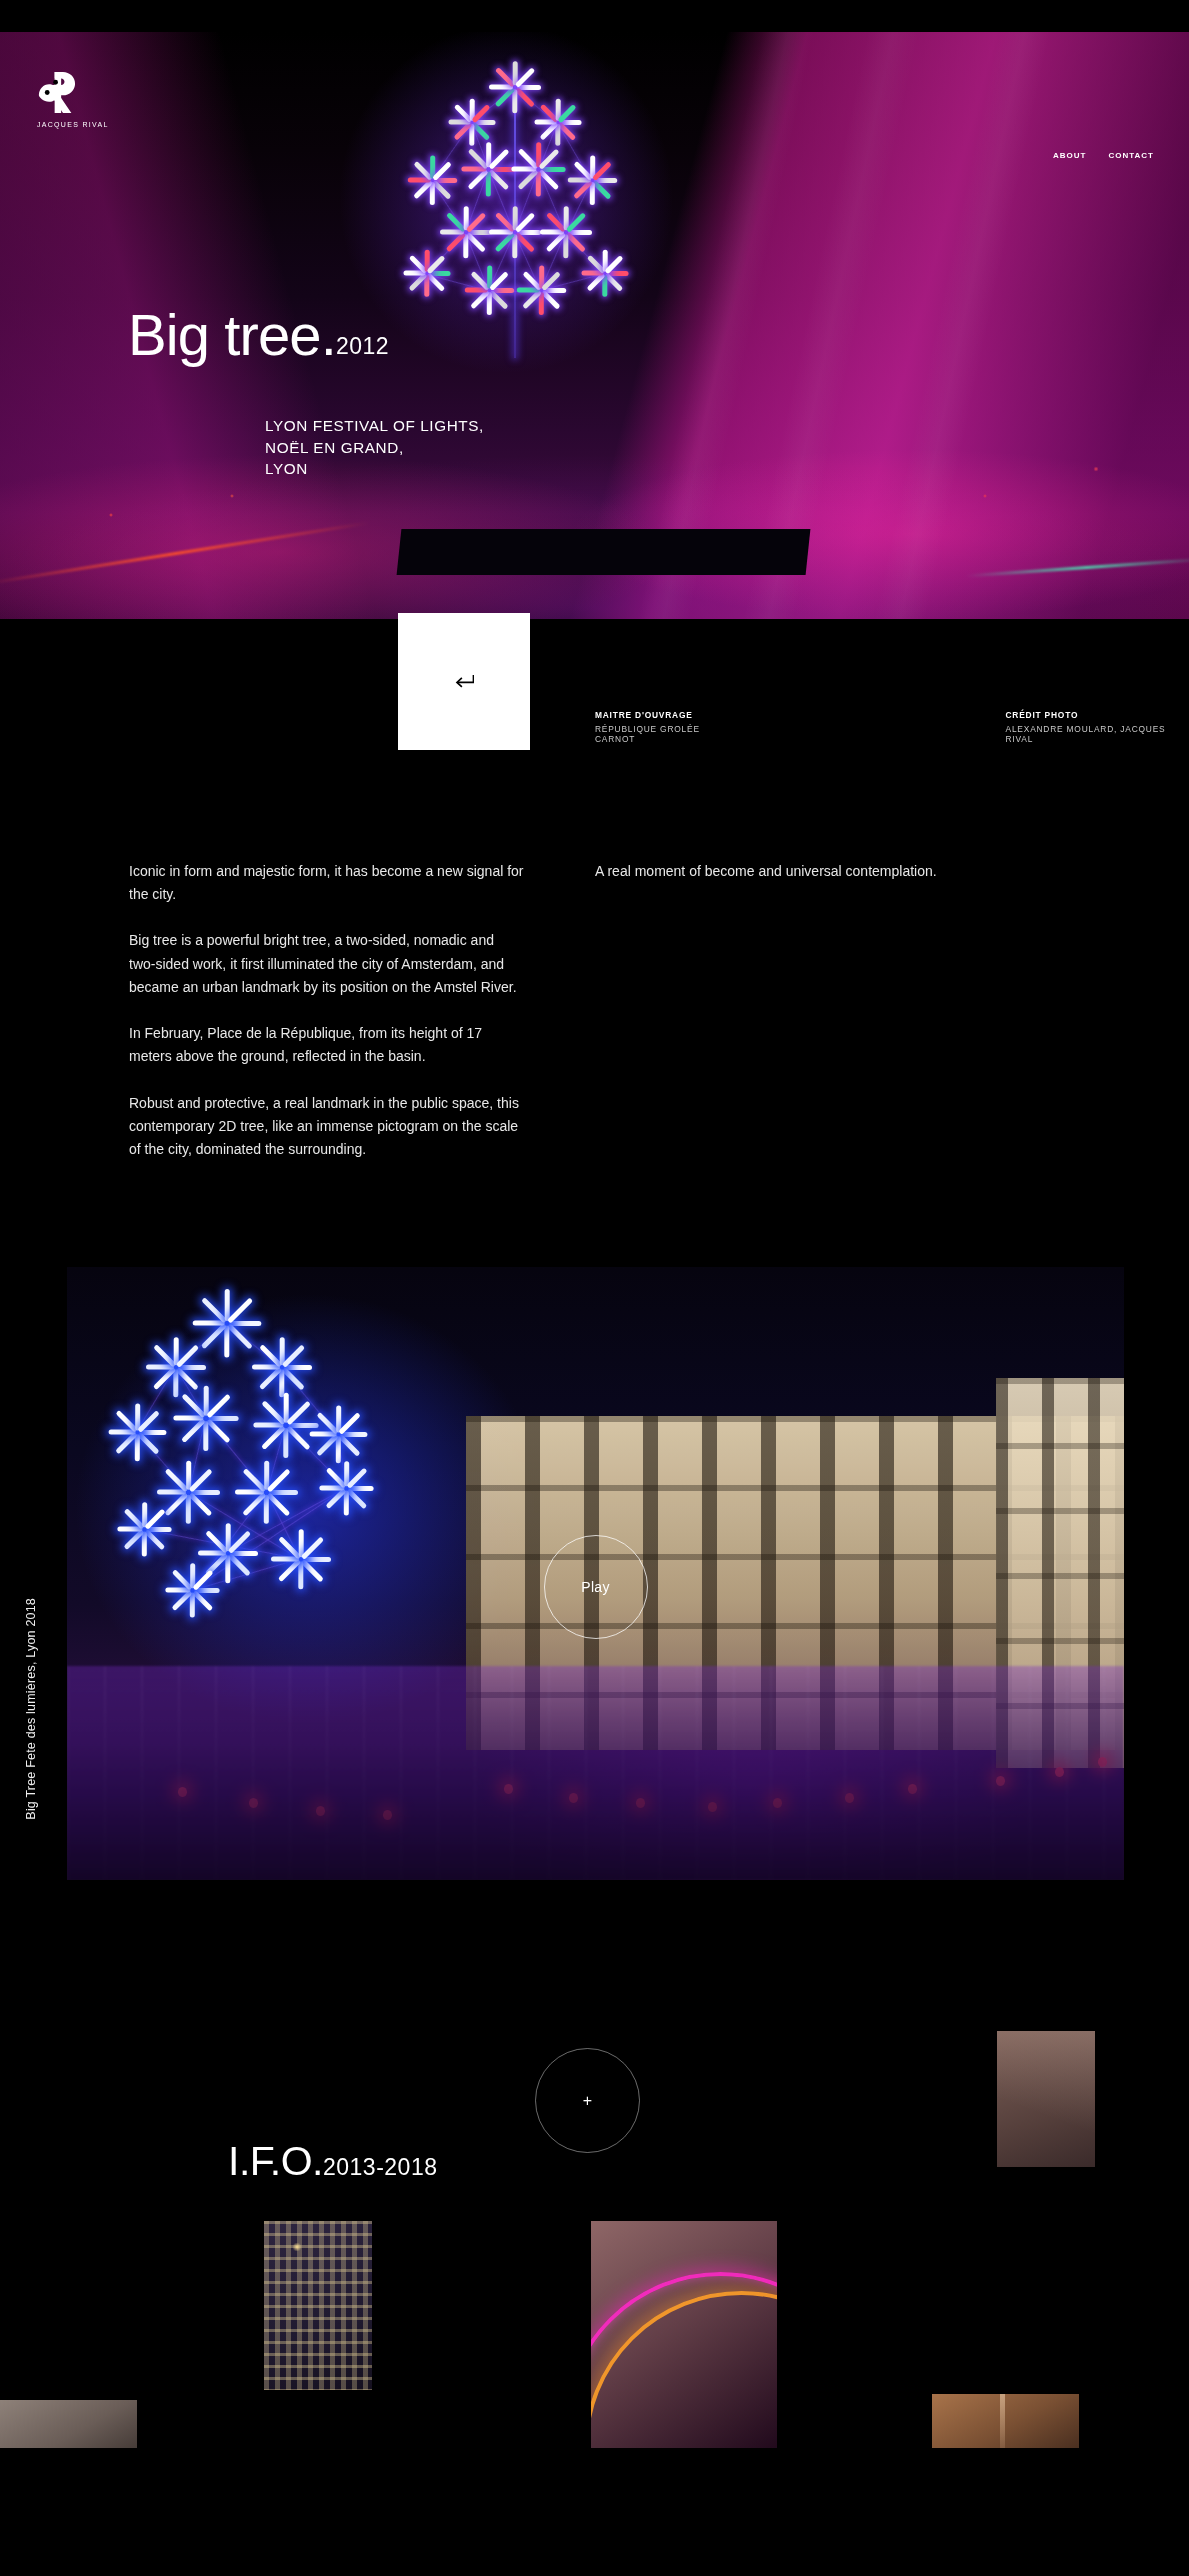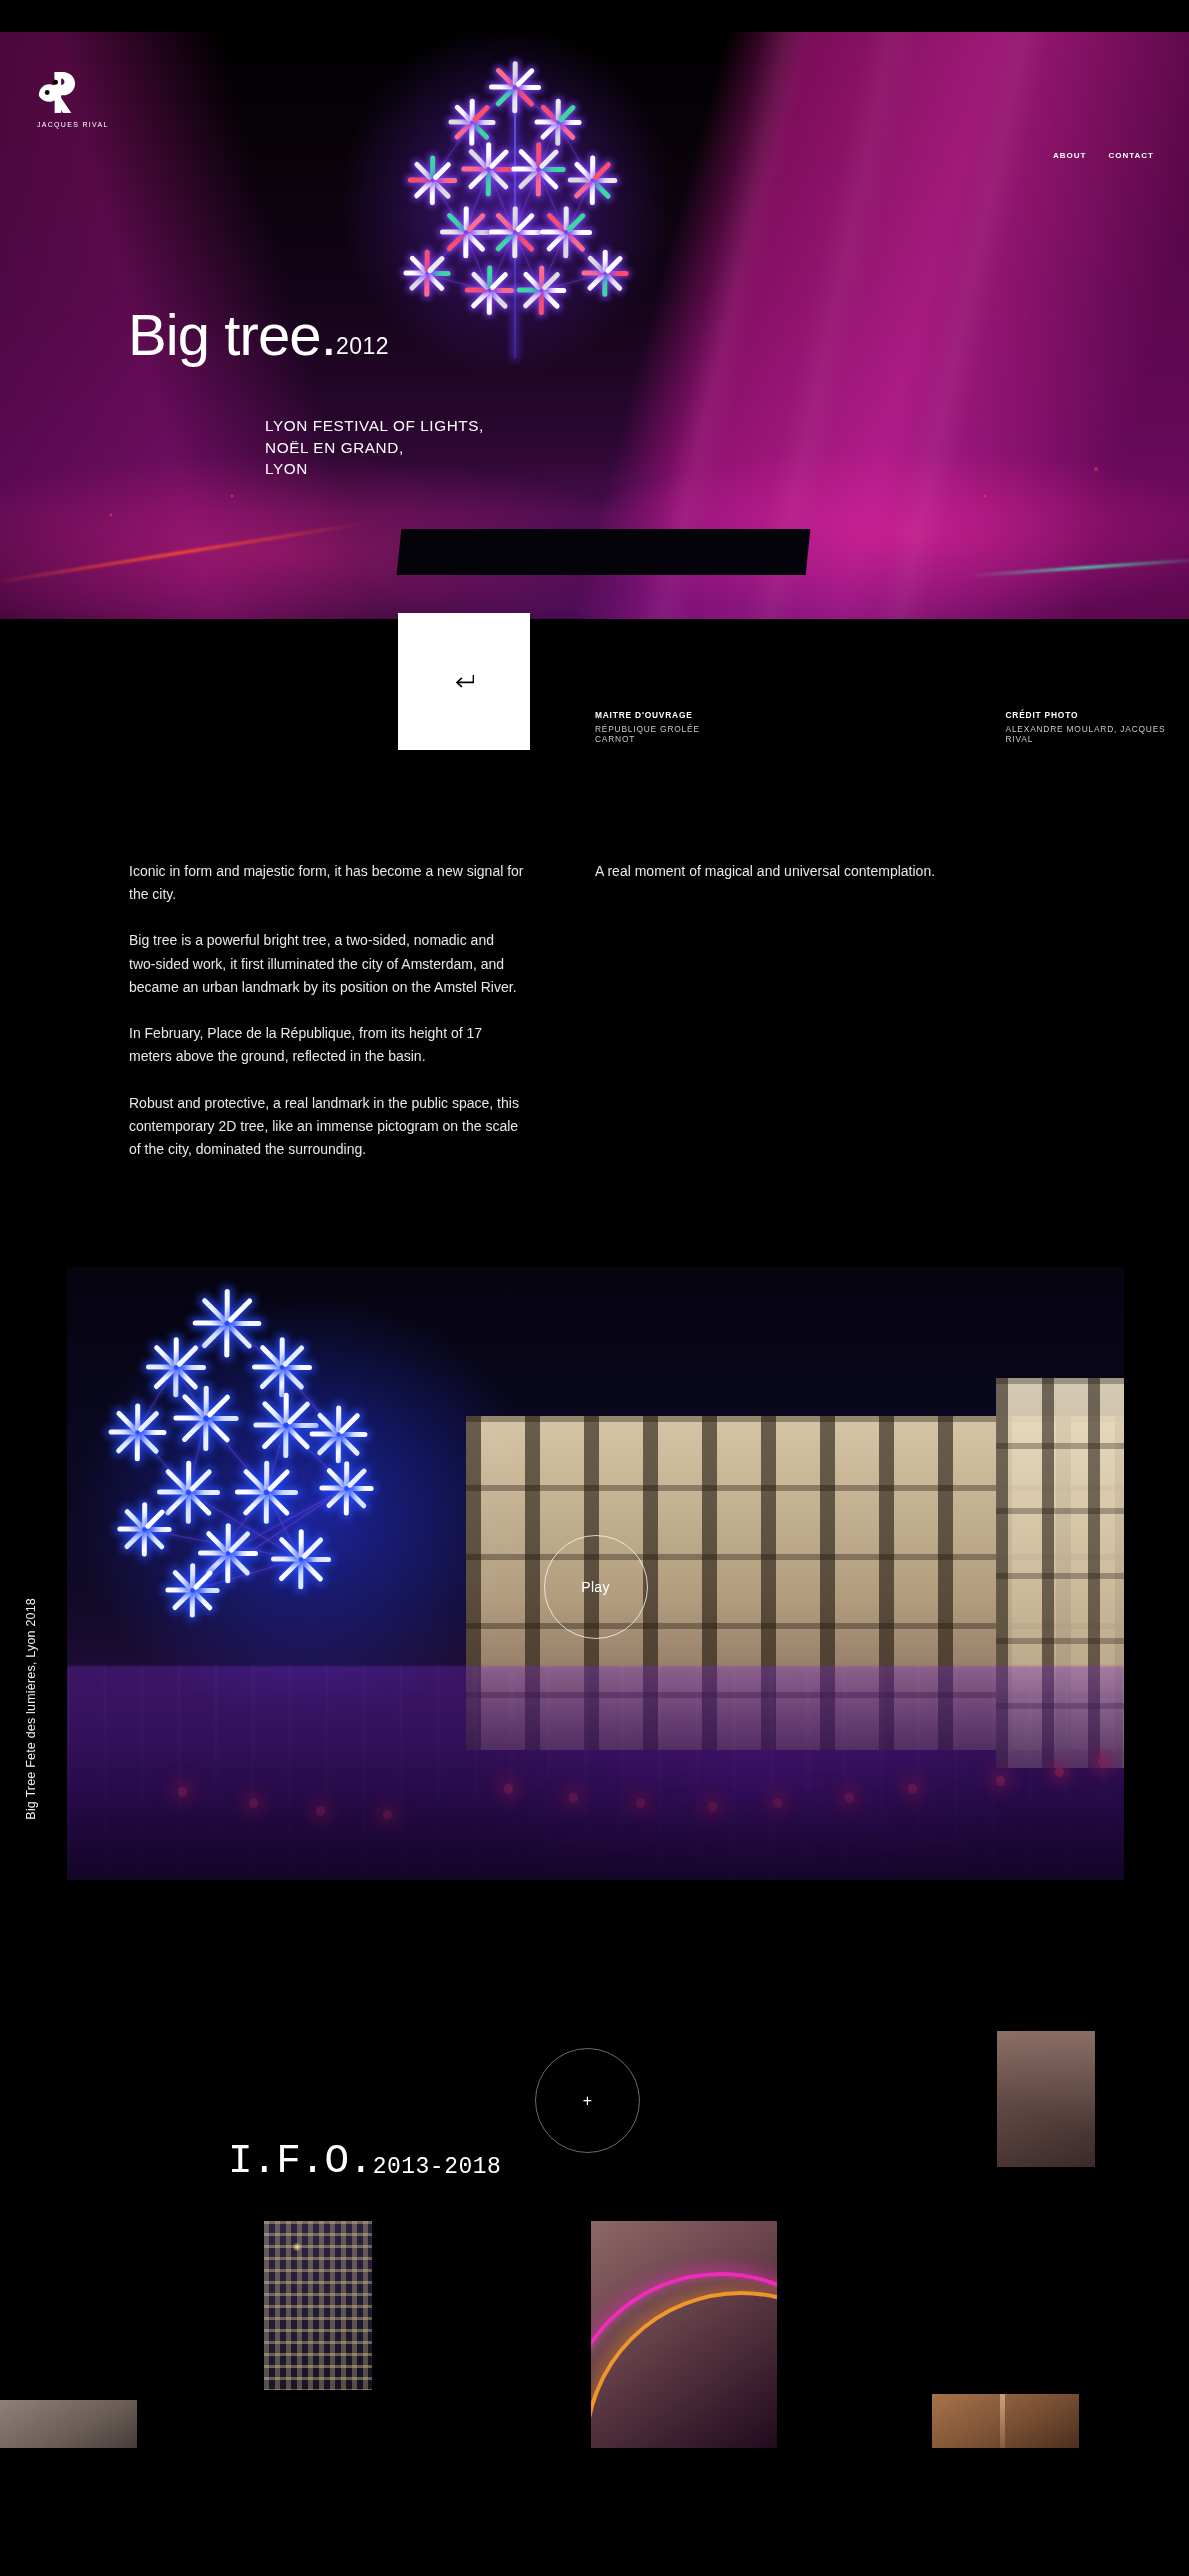--- a/index.html
+++ b/index.html
@@ -233,21 +233,21 @@
   .th-warm{ background:linear-gradient(150deg,#a8734a,#7a5033 55%,#4a2f20); }
   .th-warm::after{
     content:""; position:absolute; left:46%; top:0; width:5.6px; height:100%;
     background:linear-gradient(180deg, rgba(255,225,190,.5), rgba(255,210,170,.15));
   }
   .th-grey{ background:linear-gradient(150deg,#8e8179,#6a5d57 60%,#463c38); }
 
   .next-title{
     position:absolute; left:228px; top:139px;
     font-size:41px; color:#fff; font-weight:400; letter-spacing:-0.5px;
-    display:flex; align-items:flex-end; z-index:5; line-height:1;font-family:Liberation Mono, monospace;
+    display:flex; align-items:flex-end; z-index:5; line-height:1;
   }
   .next-title .year{ font-size:23px; padding-bottom:3.7px; letter-spacing:0.5px; }
 </style>
 </head>
 <body>
 
 <section class="hero">
   <div class="hero-photo"></div>
   <div class="plaza-block"></div>
   <div class="streak"></div>
@@ -467,21 +467,21 @@
 </section>
 
 <section class="copy">
   <div class="col">
     <p>Iconic in form and majestic form, it has become a new signal for the city.</p>
     <p>Big tree is a powerful bright tree, a two-sided, nomadic and two-sided work, it first illuminated the city of Amsterdam, and became an urban landmark by its position on the Amstel River.</p>
     <p>In February, Place de la République, from its height of 17 meters above the ground, reflected in the basin.</p>
     <p>Robust and protective, a real landmark in the public space, this contemporary 2D tree, like an immense pictogram on the scale of the city, dominated the surrounding.</p>
   </div>
   <div class="col">
-    <p>A real moment of magical and universal contemplation.</p>
+    <p>A real moment of become and universal contemplation.</p>
   </div>
 </section>
 
 <section class="video-wrap">
   <div class="vcaption">Big Tree Fete des lumières, Lyon 2018</div>
   <div class="video">
     <div class="video-photo"></div>
     <div class="facade"></div>
     <div class="facade2"></div>
     <div class="vtree" id="videoTree">

